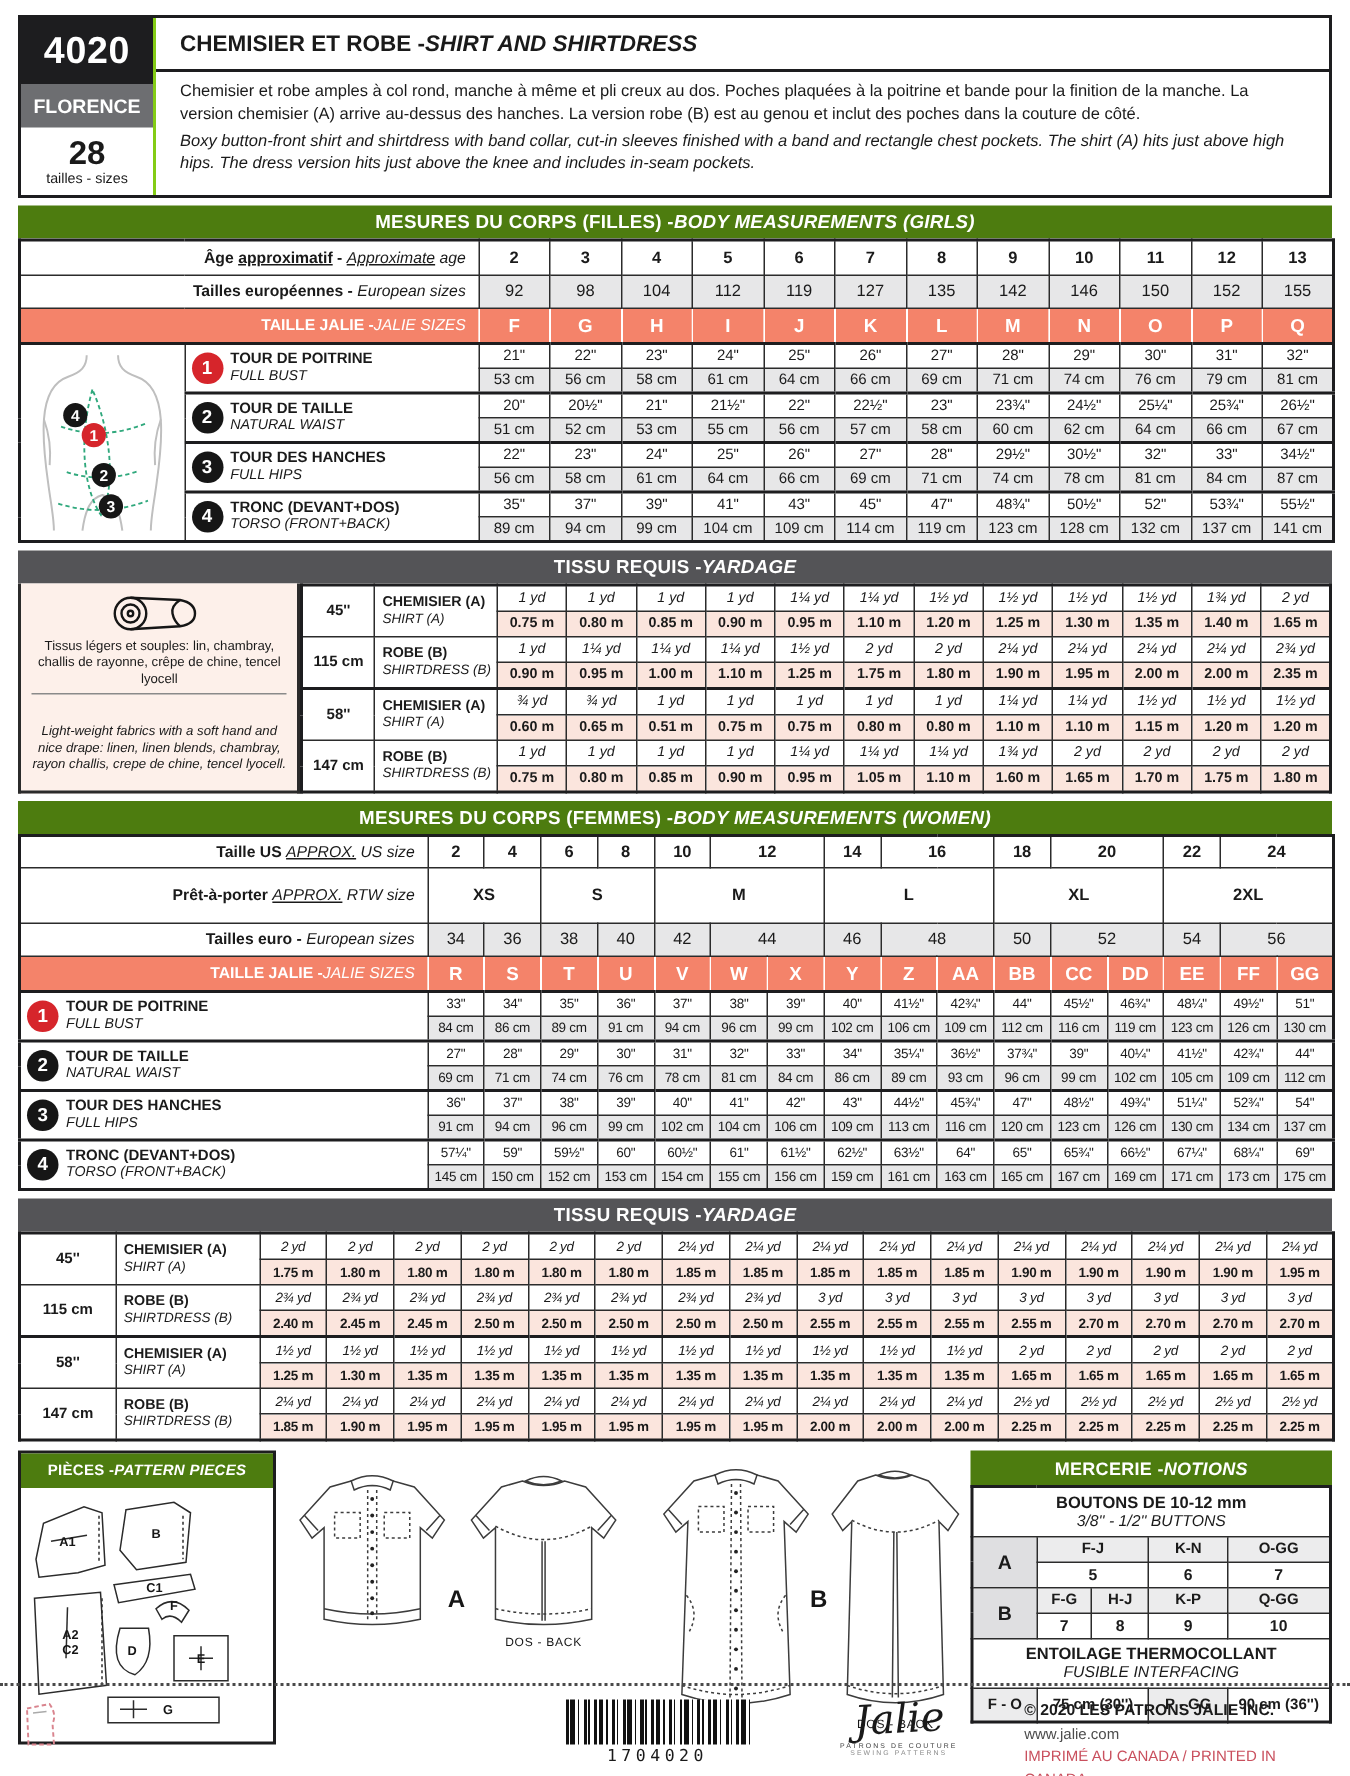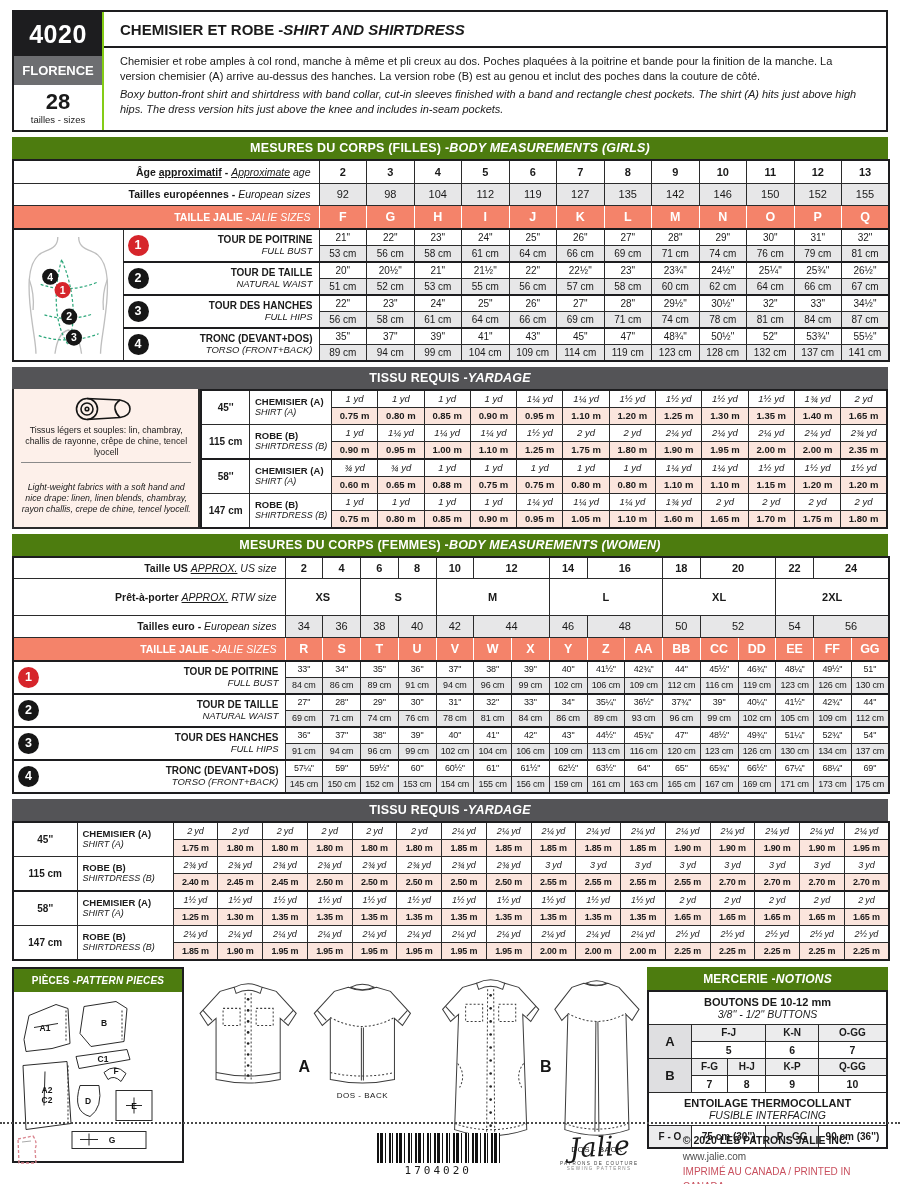--- a/index.html
+++ b/index.html
@@ -45,21 +45,21 @@
 tr.jalie td{background:#f4836a;color:#fff;height:24px;border-top:1px solid #1d1d1f;border-bottom:1px solid #1d1d1f;border-left:1px solid rgba(255,255,255,.55);border-right:1px solid rgba(255,255,255,.55)}
 tr.jalie td.hcell{font-weight:bold;font-size:12.5px}
 tr.jalie td.hlabel span{color:#fff}
 td.vin{font-size:10px;height:15px;line-height:15px}
 td.vcm{font-size:10px;height:15px;line-height:15px;background:#e7e7e8}
 #women-table td.vin,#women-table td.vcm{font-size:9px;letter-spacing:-.2px}
 td.mlabel{padding:0 6px 0 4px}
 .mwrap{display:flex;align-items:center;gap:5px}
 .badge{width:21px;height:21px;min-width:21px;border-radius:50%;background:#161616;color:#fff;font-weight:bold;font-size:12.5px;display:flex;align-items:center;justify-content:center}
 .badge.red{background:#d6252b}
-.mtext{flex:1;text-align:right;line-height:1.15}
+.mtext{flex:1;text-align:left;line-height:1.15}
 .mfr{font-weight:bold;font-size:10px}
 .men{font-style:italic;font-size:9.5px}
 tr.gsep td{border-top:2px solid #1d1d1f}
 td.figcell{padding:2px;background:#fff}
 td.figcell svg{display:block;width:100%;height:100%}
 
 
 .gy-wrap{display:flex;align-items:stretch}
 .gy-info{width:190px;border:2px solid #2b2b2b;border-top:none;background:#fdf0ea;display:flex;flex-direction:column;align-items:center;text-align:center;padding:4px 7px 3px}
 .gy-info .ifr{font-size:8.8px;line-height:1.25;margin-top:2px}
@@ -477,21 +477,21 @@
               <td class="yd">1 yd</td>
               <td class="yd">1¼ yd</td>
               <td class="yd">1¼ yd</td>
               <td class="yd">1½ yd</td>
               <td class="yd">1½ yd</td>
               <td class="yd">1½ yd</td>
             </tr>
             <tr>
               <td class="m">0.60 m</td>
               <td class="m">0.65 m</td>
-              <td class="m">0.88 m</td>
+              <td class="m">0.51 m</td>
               <td class="m">0.75 m</td>
               <td class="m">0.75 m</td>
               <td class="m">0.80 m</td>
               <td class="m">0.80 m</td>
               <td class="m">1.10 m</td>
               <td class="m">1.10 m</td>
               <td class="m">1.15 m</td>
               <td class="m">1.20 m</td>
               <td class="m">1.20 m</td>
             </tr>

